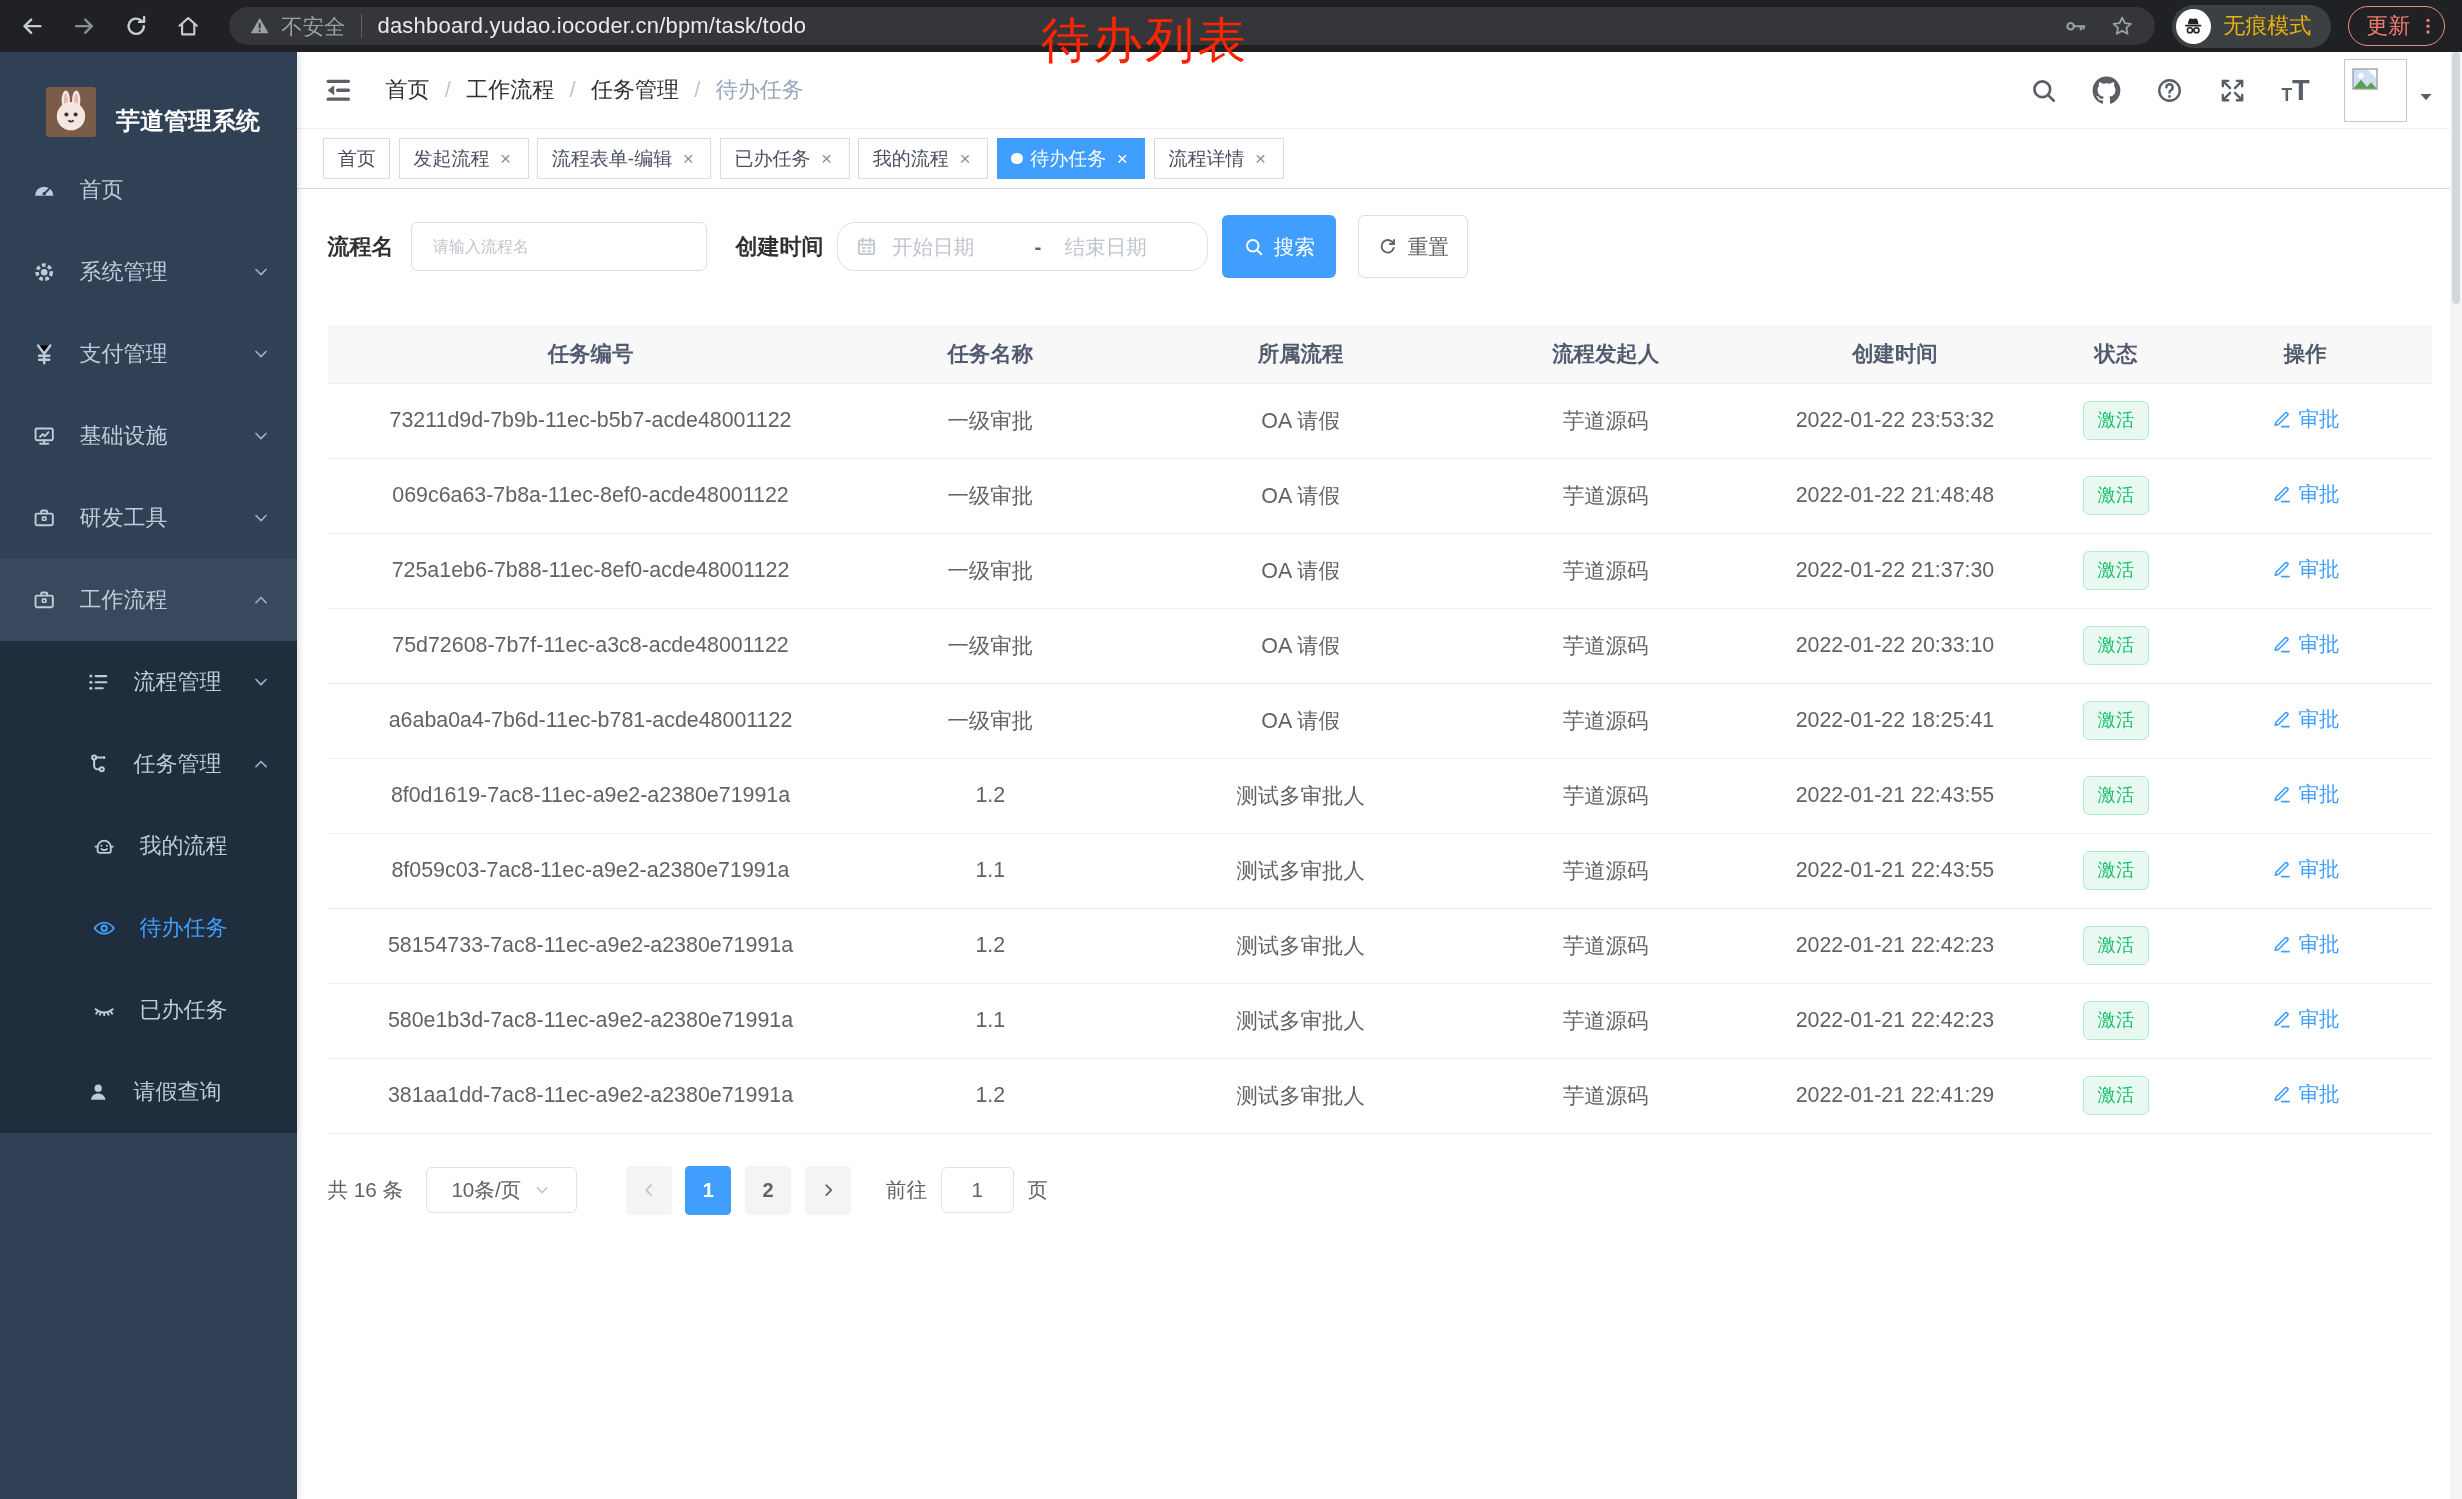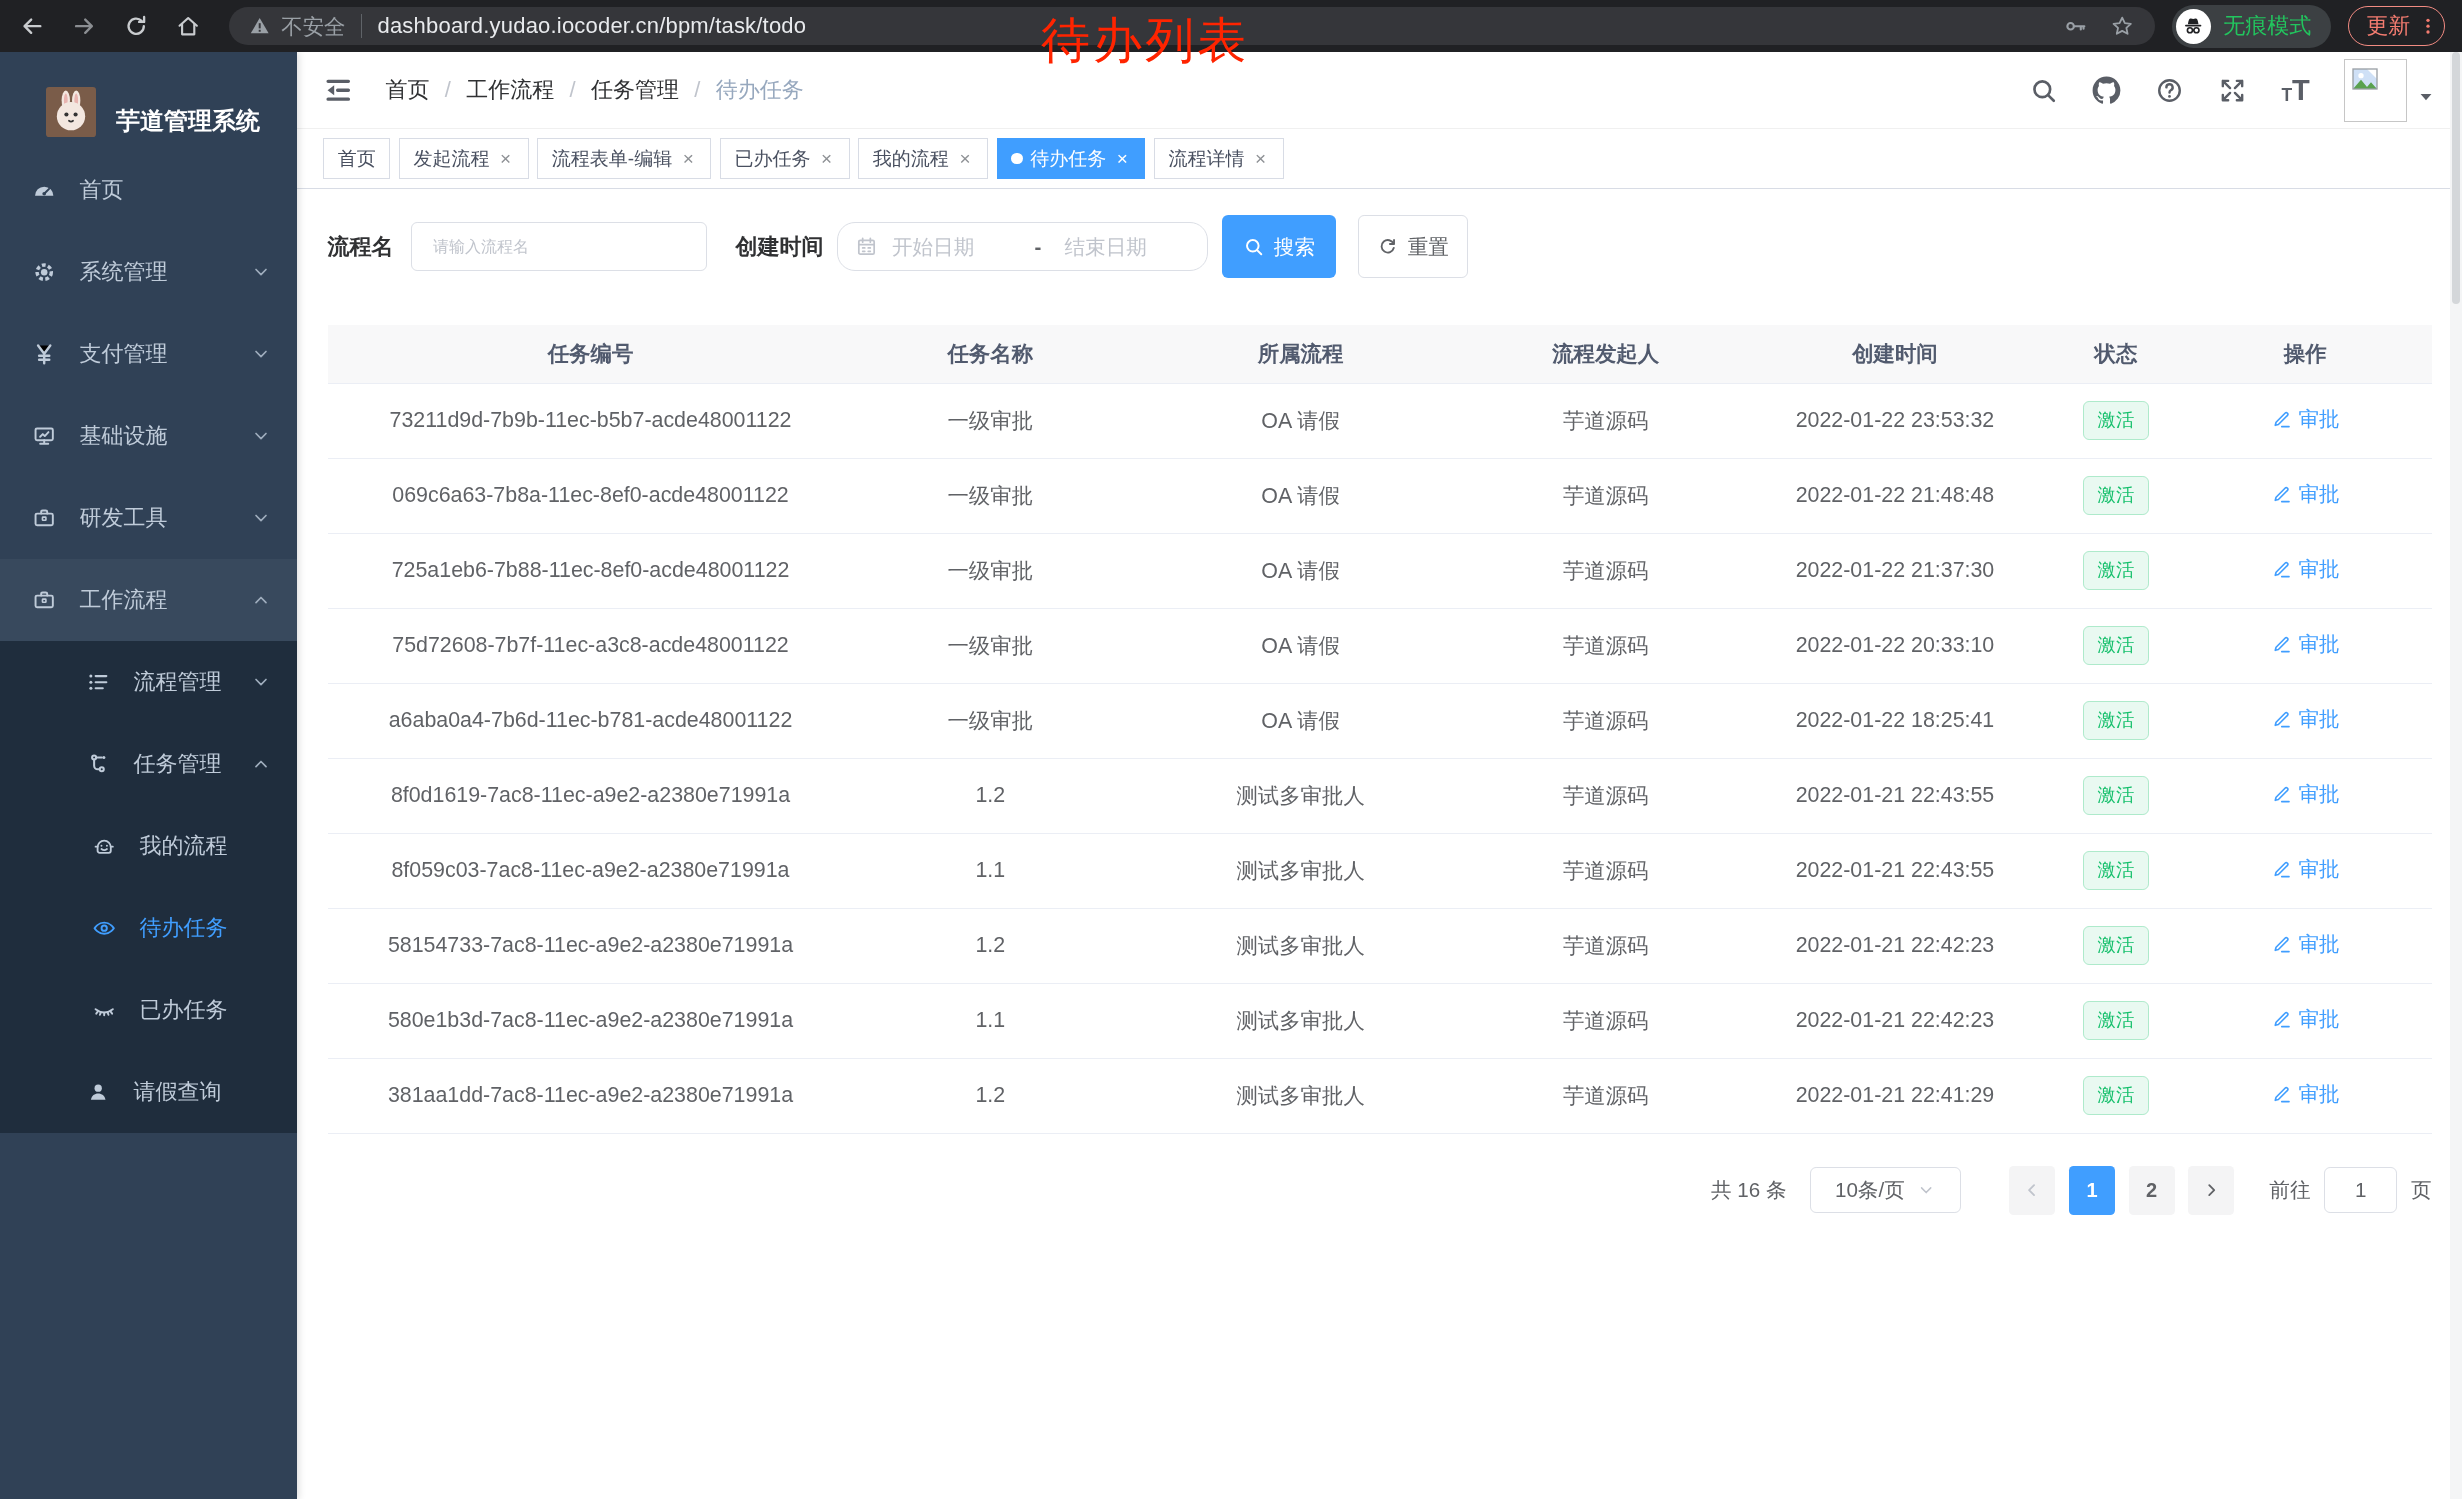--- a/index.html
+++ b/index.html
@@ -12,21 +12,21 @@
 .chrome { height:52px; background:#202124; display:flex; align-items:center; padding:0 17px; position:relative; z-index:10;}
 .nav-btn { width:30.5px; height:30.5px; margin-right:21.4px; color:#c9cccf; display:flex; align-items:center; justify-content:center; cursor:pointer;}
 .nav-btn .icon { width:24.4px; height:24.4px; }
 .addr { flex:1; height:38px; margin:0 17px 0 4.6px; background:#35363a; border-radius:20px; display:flex; align-items:center; padding:0 20px; color:#9aa0a6; font-size:21.4px; cursor:text;}
 .addr .warn { width:21.4px; height:21.4px; margin-right:10.7px; color:#9aa0a6;}
 .addr .sec { margin-right:15.3px; }
 .addr .vdiv { width:1.5px; height:24.4px; background:#5f6368; margin-right:15.3px; }
 .addr .url { color:#e8eaed; font-size:22px; letter-spacing:0.2px; }
 .addr .sp { flex:1; }
 .addr .keyi,.addr .stari { width:24.4px; height:24.4px; color:#9aa0a6; margin-left:23px; }
-.incog { height:43px; background:#3c4043; border-radius:21.4px; display:flex; align-items:center; padding:0 20px 0 4.6px; color:#22c55e; font-size:22px; margin-right:17px;}
+.incog { height:43px; background:#3c4043; border-radius:21.4px; display:flex; align-items:center; padding:0 20px 0 4.6px; color:#eab308; font-size:22px; margin-right:17px;}
 .incog-c { width:35px; height:35px; background:#fff; border-radius:50%; display:flex; align-items:center; justify-content:center; margin-right:12.2px;}
 .incog-c .icon { width:24.4px; height:24.4px; }
 .update { height:40px; border:1.5px solid #f28b82; border-radius:20px; display:flex; align-items:center; padding:0 6.1px 0 17px; color:#f47c70; font-size:22px; cursor:pointer;}
 .update .dots { width:20px; height:24.4px; margin-left:7.6px; }
 
 
 .app { display:flex; height:1448px; }
 .sidebar { width:297px; background:#304156; flex-shrink:0; position:relative; z-index:2; box-shadow:1.5px 0 7.6px rgba(0,0,0,.15);}
 .logo-row { height:85px; display:flex; align-items:flex-end; padding-left:46px; cursor:pointer;}
 .logo-img { width:50px; height:50px; border-radius:3.1px; overflow:hidden; }
@@ -84,21 +84,21 @@
 .btn-reset { margin-left:21.4px; background:#fff; color:#606266; border:1.5px solid #dcdfe6; padding:0 18.3px; }
 
 .table-wrap { margin-top:47px; }
 table { width:100%; border-collapse:collapse; table-layout:fixed; }
 th { height:58px; background:#f8f8f9; color:#515a6e; font-size:21.4px; font-weight:bold; border-bottom:1.5px solid #ebeef5; text-align:center;}
 td { height:75px; text-align:center; font-size:21.4px; color:#606266; border-bottom:1.5px solid #ebeef5; overflow:hidden; white-space:nowrap;}
 .badge { display:inline-block; padding:6.9px 13.7px; border:1.5px solid #aeeacb; background:#e9f9f1; color:#18c askew06d; border-radius:6.1px; font-size:18.3px; line-height:1.25;}
 .approve { color:#409eff; display:inline-flex; align-items:center; gap:6.9px; font-size:20.6px; cursor:pointer;}
 .approve .icon { width:20.6px; height:20.6px; }
 
-.pager { margin-top:32px; display:flex; align-items:center; justify-content:flex-end; font-size:20.6px; color:#606266; padding-bottom:23px;}
+.pager { margin-top:32px; display:flex; align-items:center; font-size:20.6px; color:#606266; padding-bottom:23px;}
 .pg-total { margin-right:23px; }
 .pg-size { width:151px; height:46px; border:1.5px solid #dcdfe6; border-radius:6.1px; display:flex; align-items:center; justify-content:center; gap:12.2px; color:#606266; margin-right:35px; cursor:pointer;}
 .pg-size .sel-caret { width:18.3px; height:18.3px; color:#c0c4cc; }
 .pg-btn { min-width:46px; height:49px; border-radius:4.6px; background:#f4f4f5; display:flex; align-items:center; justify-content:center; margin-left:13.7px; font-weight:bold; font-size:20px; color:#606266; cursor:pointer;}
 .pg-btn .icon { width:18.3px; height:18.3px; }
 .pg-btn.disabled { color:#c0c4cc; cursor:default; }
 .pg-btn.current { background:#409eff; color:#fff; }
 .pg-goto { margin-left:35px; display:flex; align-items:center; gap:13.7px; }
 .goto-input { width:73px; height:46px; border:1.5px solid #dcdfe6; border-radius:6.1px; text-align:center; font-size:20.6px; color:#606266; outline:none; font-family:inherit;}
 

